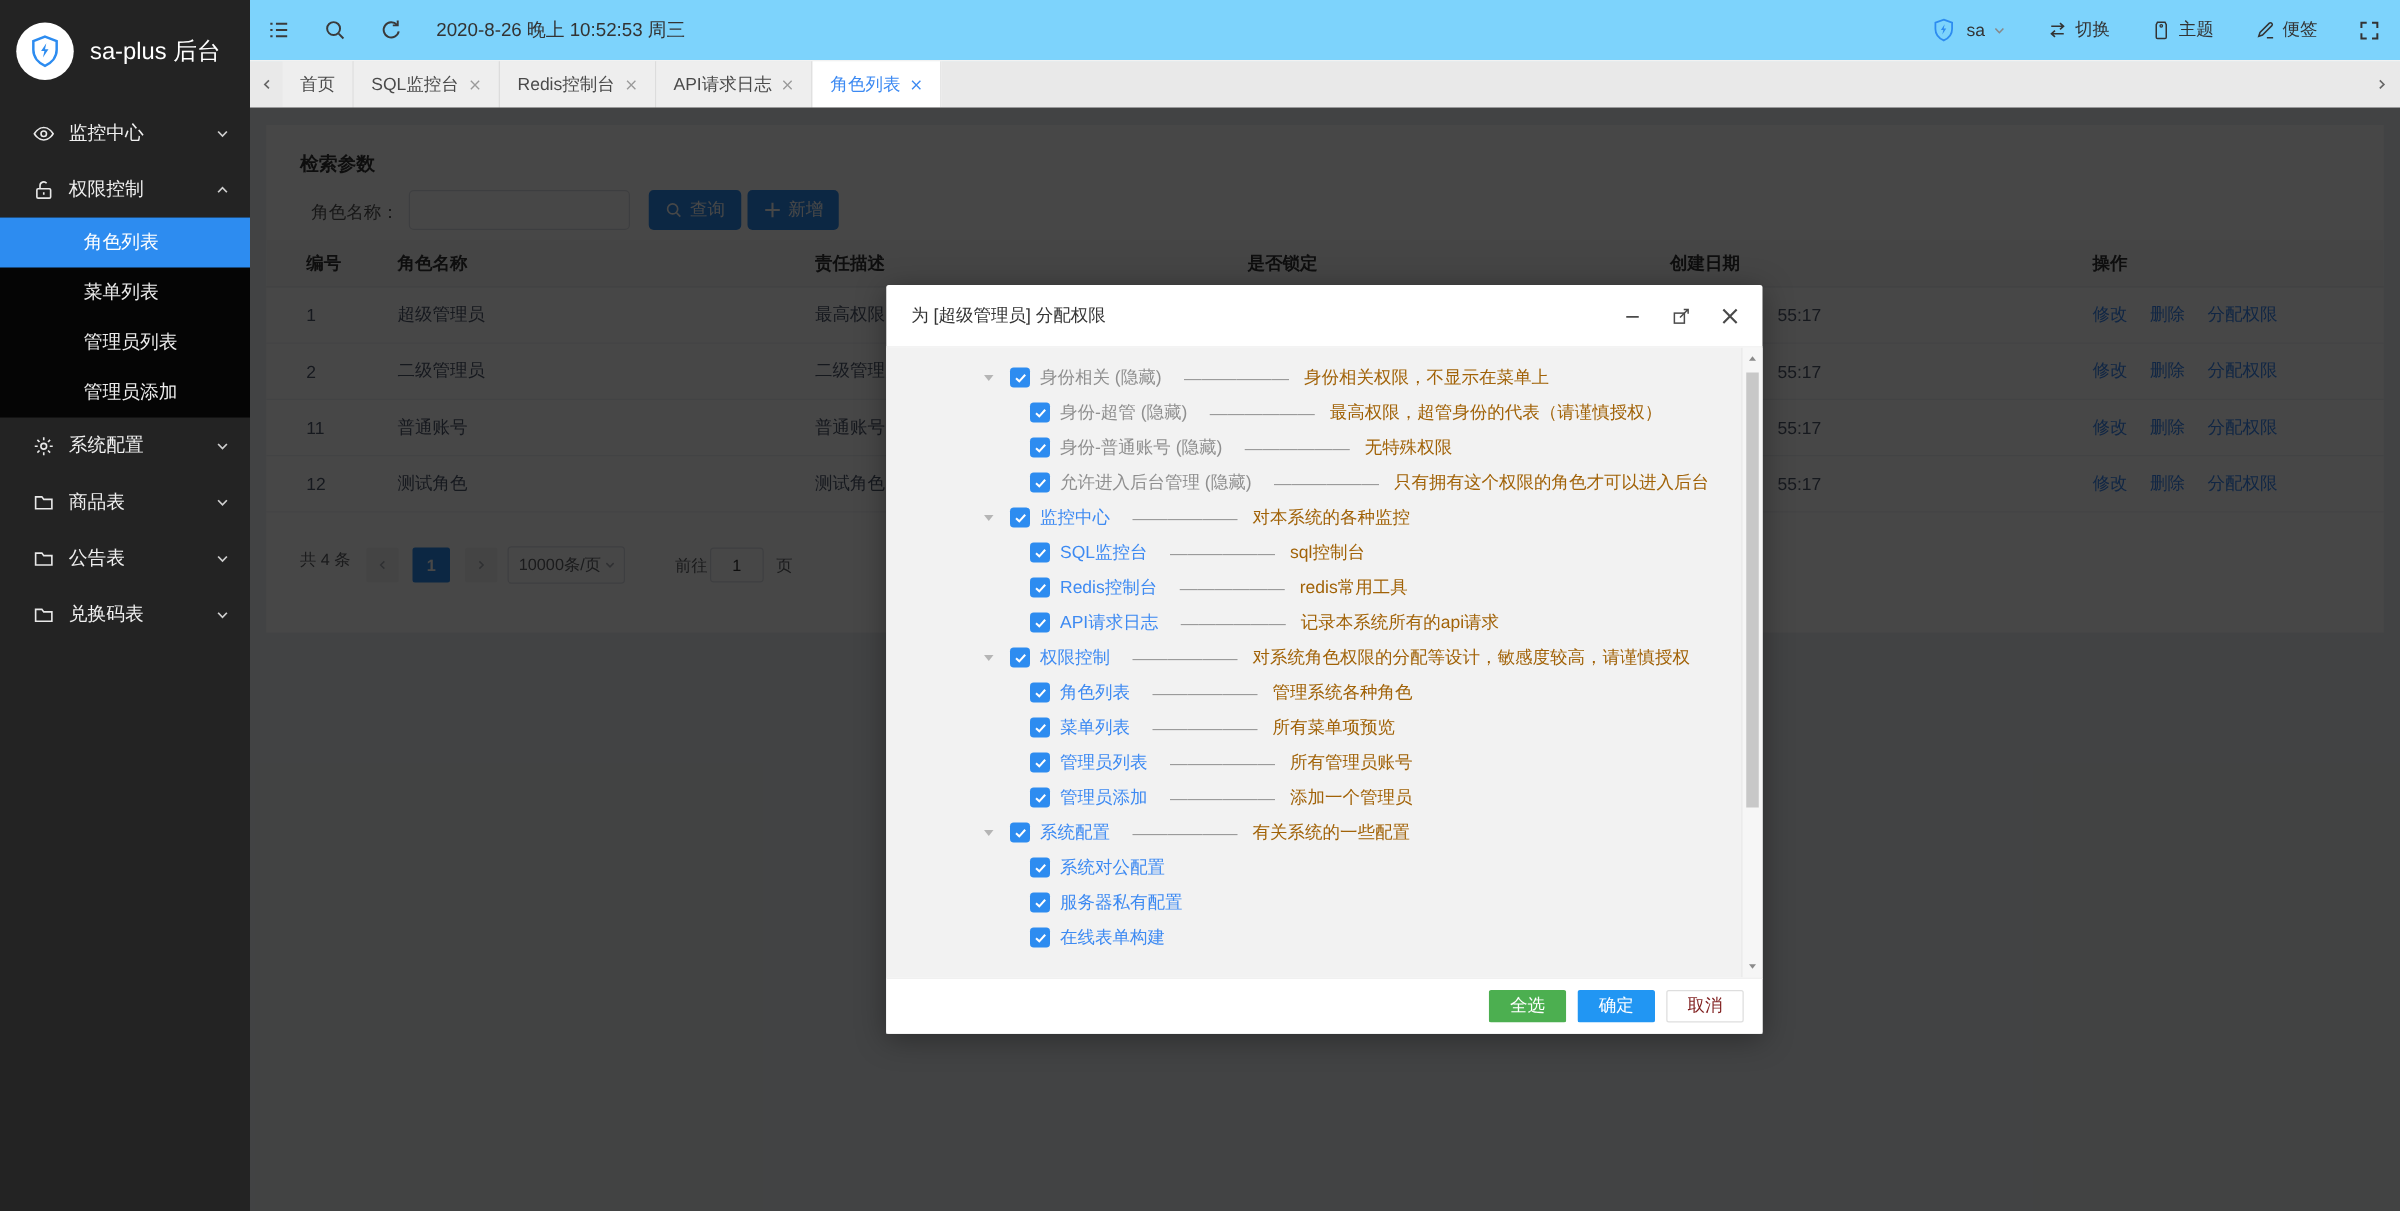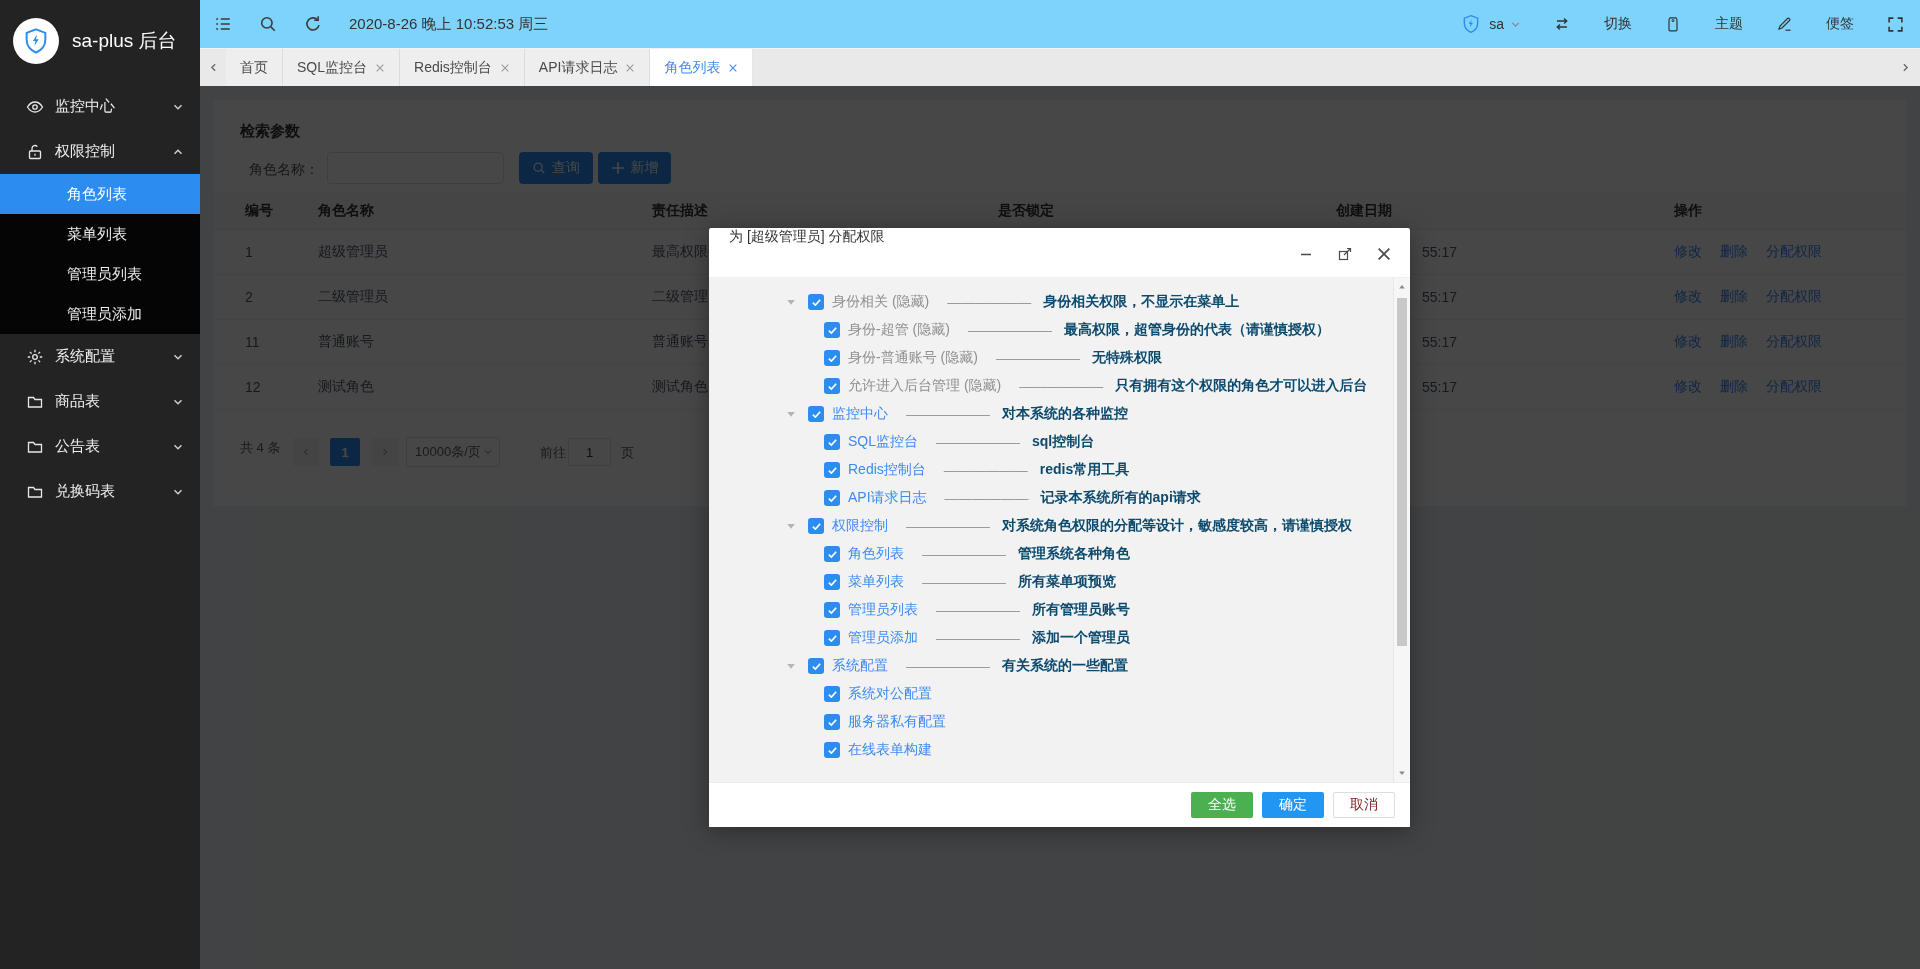--- a/index.html
+++ b/index.html
@@ -26,21 +26,21 @@
   .tb-ic svg{width:18px;height:18px;}
   .tb-left{display:flex;align-items:center;}
   .tb-date{font-size:15px;color:#333;margin-left:27px;}
   .tb-right{margin-left:auto;display:flex;align-items:center;padding-right:16px;}
   .tb-user{display:flex;align-items:center;cursor:pointer;}
   .tb-user .shield{width:20px;height:20px;color:#2d8cf0;}
   .tb-user .shield svg{width:20px;height:20px;}
   .tb-user-name{font-size:14px;color:#333;margin:0 6px 0 8px;}
   .tb-user .chev{color:#888;}
   .tb-user .chev svg{width:11px;height:11px;}
-  .tb-action{display:flex;align-items:center;margin-left:33px;cursor:pointer;color:#333;gap:28px;}
+  .tb-action{display:flex;align-items:center;margin-left:33px;cursor:pointer;color:#333;}
   .tb-action .ai{width:16px;height:16px;margin-right:6px;color:#333;}
   .tb-action .ai svg{width:16px;height:16px;}
   .tb-action-label{font-size:14px;}
   .tb-full{margin-left:33px;width:17px;height:17px;color:#333;cursor:pointer;}
   .tb-full svg{width:17px;height:17px;}
   
   .tabbar{position:absolute;left:200px;top:49px;width:1720px;height:37px;background:#e9e9e9;display:flex;align-items:center;z-index:5;}
   .tab-scroll{width:26px;height:37px;display:flex;align-items:center;justify-content:center;color:#666;cursor:pointer;flex:0 0 auto;}
   .tab-scroll svg{width:11px;height:11px;}
   .tab-scroll.right{position:absolute;right:2px;top:0;}
@@ -82,39 +82,39 @@
   .pg-page{position:absolute;left:117px;top:1px;width:30px;height:28px;background:#2d8cf0;color:#fff;display:flex;align-items:center;justify-content:center;border-radius:2px;cursor:pointer;font-weight:bold;}
   .pg-size{position:absolute;left:193px;top:0;width:94px;height:30px;border:1px solid #dcdfe6;border-radius:3px;background:#fff;box-sizing:border-box;display:flex;align-items:center;padding:0 6px 0 8px;cursor:pointer;color:#606266;}
   .pg-size .chev{margin-left:auto;color:#a8abb2;}
   .pg-size .chev svg{width:10px;height:10px;}
   .pg-goto{position:absolute;left:327px;top:7px;}
   .pg-input{position:absolute;left:355px;top:1px;width:43px;height:28px;border:1px solid #dcdfe6;border-radius:3px;box-sizing:border-box;text-align:center;font-size:13px;color:#333;background:#fff;font-family:inherit;}
   .pg-unit{position:absolute;left:408px;top:7px;}
   
   .overlay{position:absolute;left:200px;top:86px;width:1720px;height:883px;background:rgba(0,0,0,0.72);z-index:20;}
   .modal{position:absolute;left:709px;top:228px;width:701px;height:599px;background:#fff;z-index:30;box-shadow:0 4px 24px rgba(0,0,0,0.35);border-radius:2px;}
-  .m-head{height:50px;display:flex;border-bottom:1px solid #f0f0f0;box-sizing:border-box;flex-direction:column;}
+  .m-head{height:50px;display:flex;align-items:center;border-bottom:1px solid #f0f0f0;box-sizing:border-box;}
   .m-title{margin-left:20px;font-size:14px;color:#333;}
   .m-controls{margin-left:auto;display:flex;align-items:center;padding-right:18px;}
   .m-cico{width:16px;height:16px;margin-left:23px;color:#4a4a4a;cursor:pointer;}
   .m-cico svg{width:16px;height:16px;}
   .m-body{position:absolute;left:0;top:50px;right:0;bottom:45px;background:#f2f2f2;overflow:hidden;}
   .tree{padding-top:10px;padding-left:43px;}
   .tree-row{height:28px;display:flex;align-items:center;font-size:14px;}
   .tree-row.parent{padding-left:34px;}
   .tree-row.child{padding-left:72px;}
   .caret{width:10px;height:10px;color:#b5b5b5;margin-right:12px;}
   .caret svg{width:10px;height:10px;}
   .cb{width:16px;height:16px;background:#2d8cf0;border-radius:3px;display:flex;align-items:center;justify-content:center;flex:0 0 auto;cursor:pointer;}
   .cb svg{width:11px;height:11px;color:#fff;}
   .t-label{margin-left:8px;white-space:nowrap;}
   .t-link{color:#3d8af2;cursor:pointer;}
   .t-muted{color:#8f8f8f;}
   .t-dash{margin:0 12px 0 18px;color:#9b9b9b;letter-spacing:0;}
-  .t-desc{color:#0c4a6e;white-space:nowrap;font-weight:bold;}
+  .t-desc{color:#a16207;white-space:nowrap;}
   
   .msb{position:absolute;right:0;top:0;bottom:0;width:17px;background:#f6f6f6;border-left:1px solid #e8e8e8;box-sizing:border-box;}
   .msb-arrow{position:absolute;left:0;width:16px;height:16px;display:flex;align-items:center;justify-content:center;color:#8a8a8a;cursor:pointer;}
   .msb-arrow.up{top:1px;}
   .msb-arrow.down{bottom:1px;}
   .msb-arrow svg{width:8px;height:8px;}
   .msb-thumb{position:absolute;left:3px;width:10px;top:20px;height:348px;background:#c8c8c8;cursor:pointer;}
   .m-foot{position:absolute;left:0;bottom:0;width:100%;height:45px;background:#fff;border-top:1px solid #ececec;box-sizing:border-box;display:flex;align-items:center;justify-content:flex-end;padding-right:15px;}
   .f-btn{height:26px;padding:0 16px;margin-left:9px;border-radius:2px;font-size:14px;display:flex;align-items:center;justify-content:center;cursor:pointer;border:1px solid transparent;font-family:inherit;}
   .f-green{background:#4caf50;color:#fff;}

